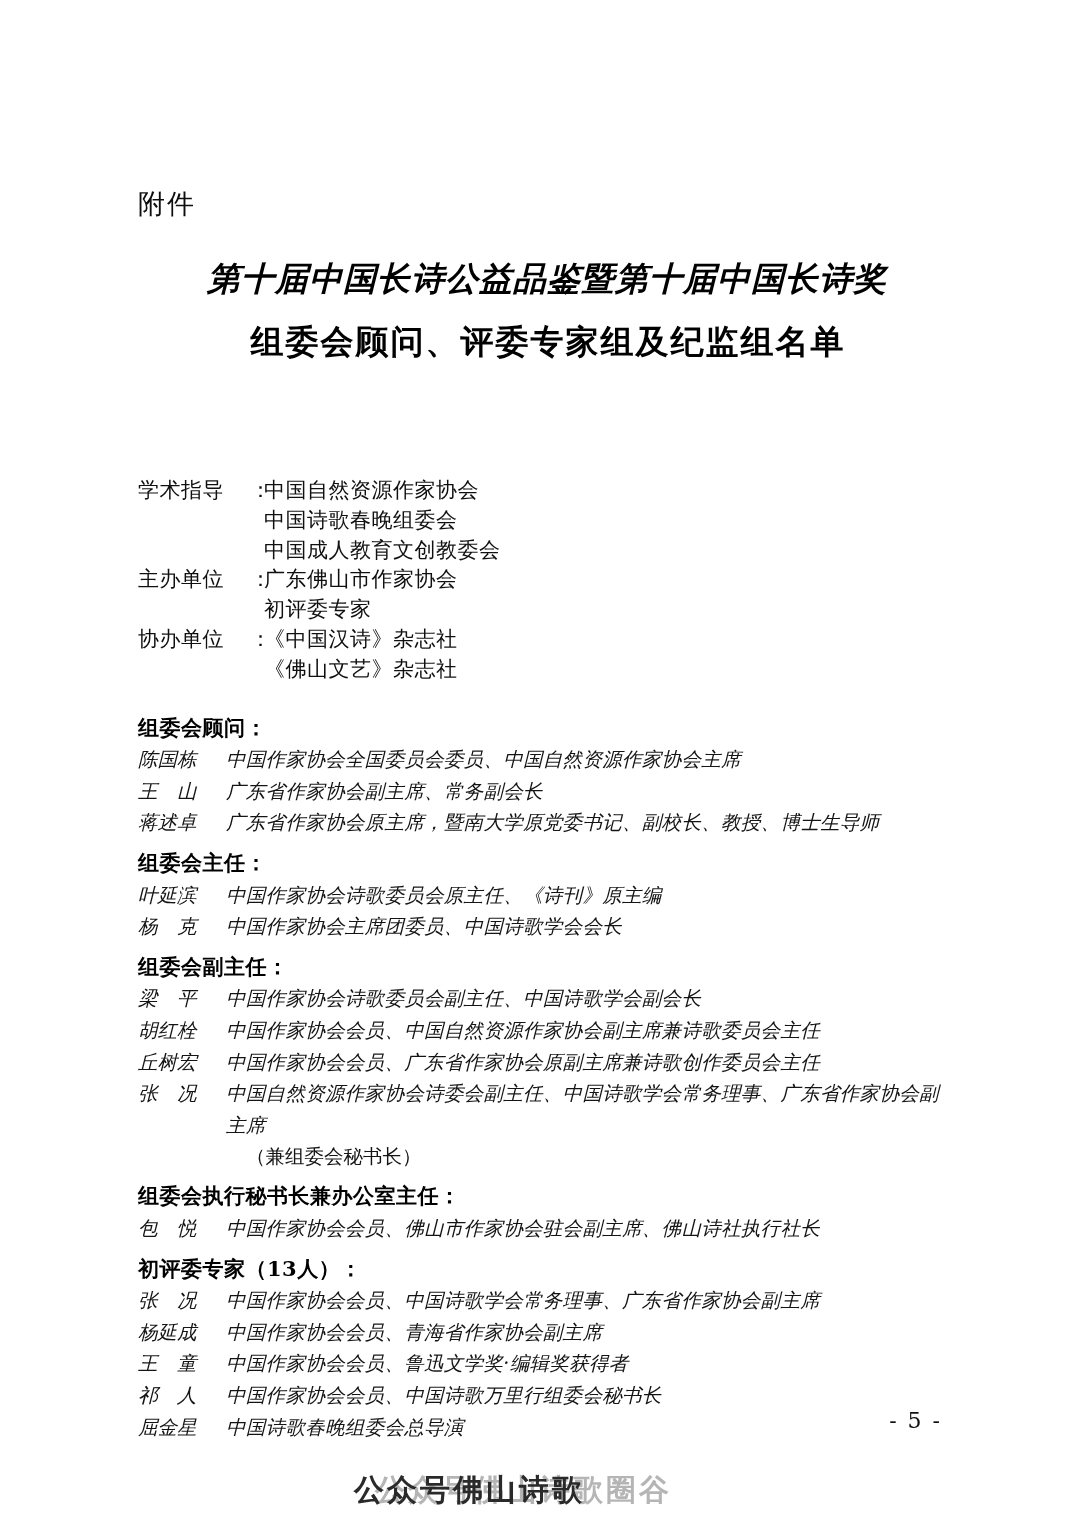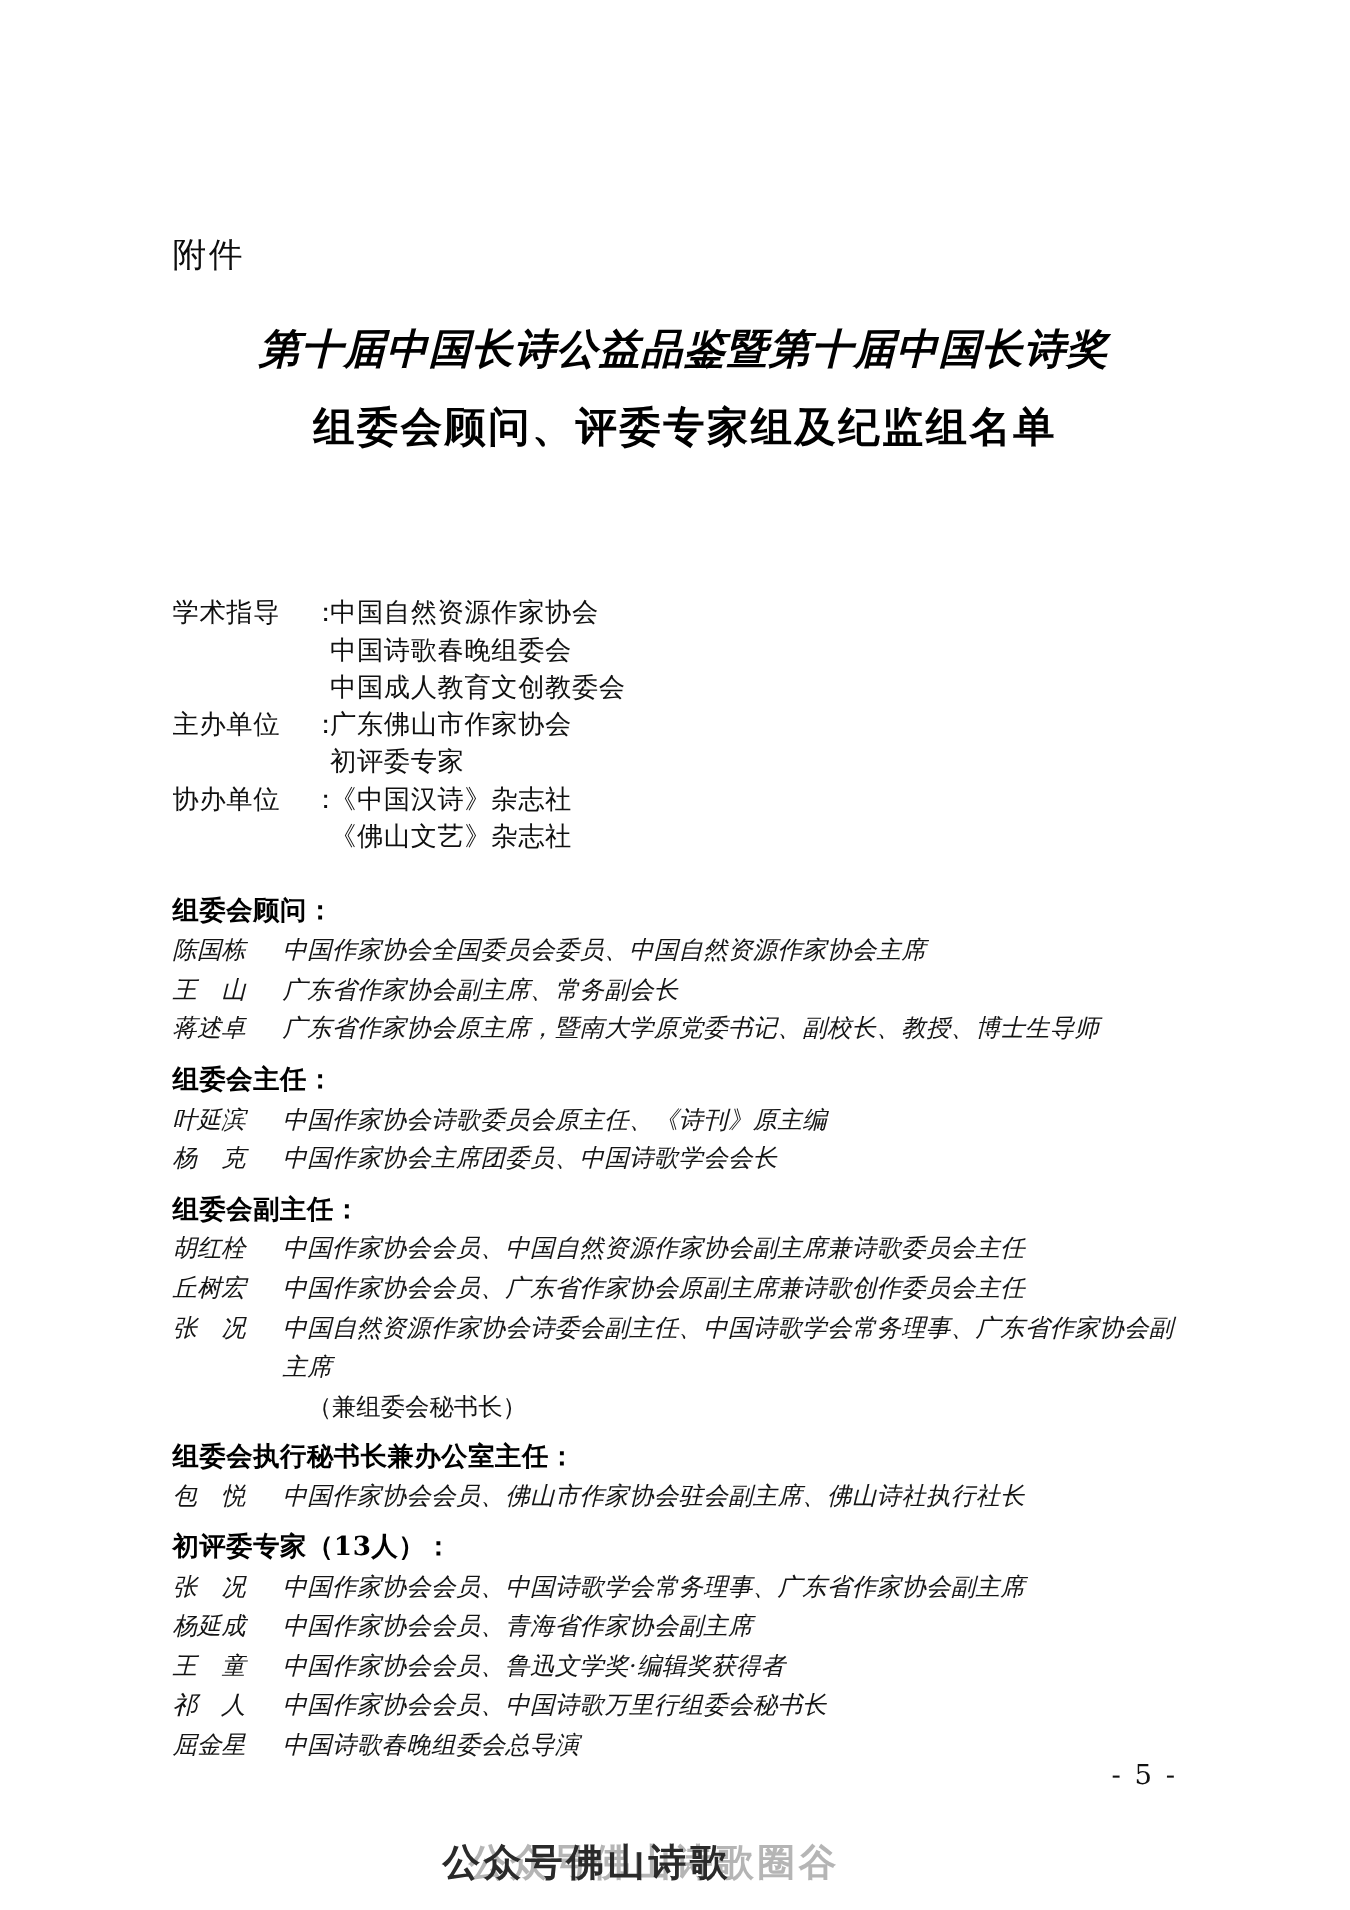--- a/index.html
+++ b/index.html
@@ -230,20 +230,24 @@
         <span class="p-name">叶延滨</span>
         <span class="p-role">中国作家协会诗歌委员会原主任、《诗刊》原主编</span>
       </div>
       <div class="person">
         <span class="p-name">杨　克</span>
         <span class="p-role">中国作家协会主席团委员、中国诗歌学会会长</span>
       </div>
 
       <div class="sec-head">组委会副主任：</div>
       <div class="person">
+        <span class="p-name">梁　平</span>
+        <span class="p-role">中国作家协会诗歌委员会副主任、中国诗歌学会副会长</span>
+      </div>
+      <div class="person">
         <span class="p-name">胡红栓</span>
         <span class="p-role">中国作家协会会员、中国自然资源作家协会副主席兼诗歌委员会主任</span>
       </div>
       <div class="person">
         <span class="p-name">丘树宏</span>
         <span class="p-role">中国作家协会会员、广东省作家协会原副主席兼诗歌创作委员会主任</span>
       </div>
       <div class="person">
         <span class="p-name">张　况</span>
         <span class="p-role">中国自然资源作家协会诗委会副主任、中国诗歌学会常务理事、广东省作家协会副主席</span>

